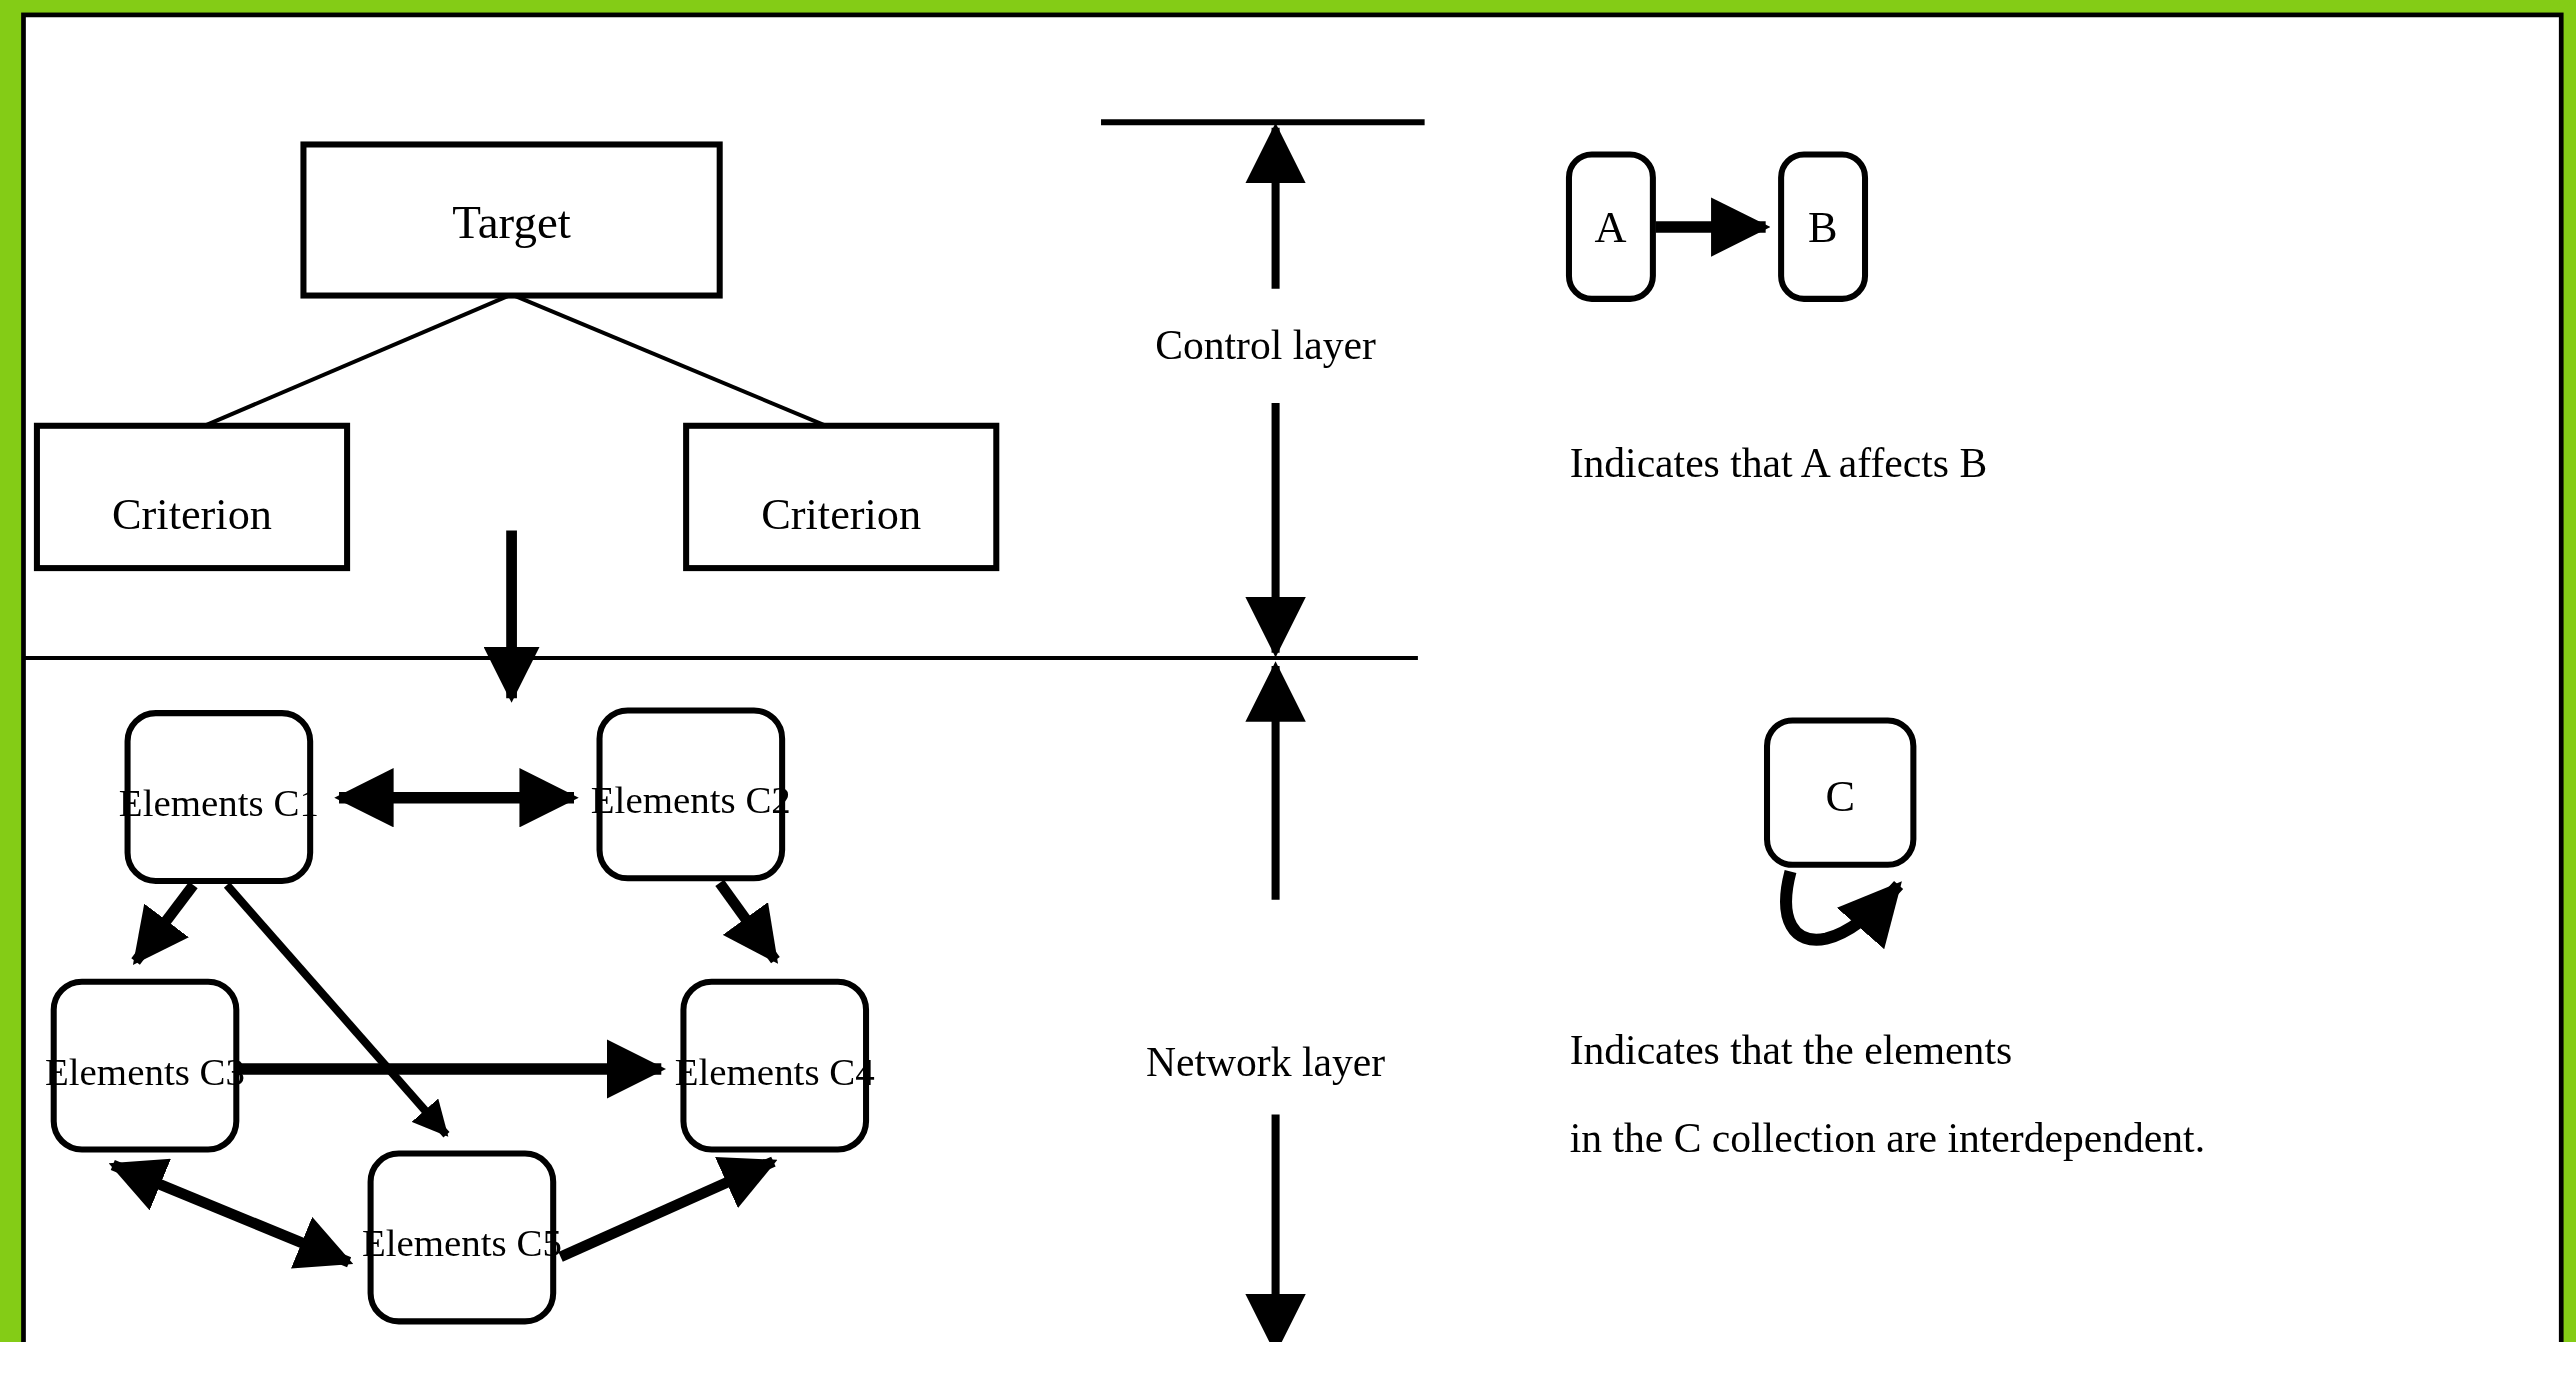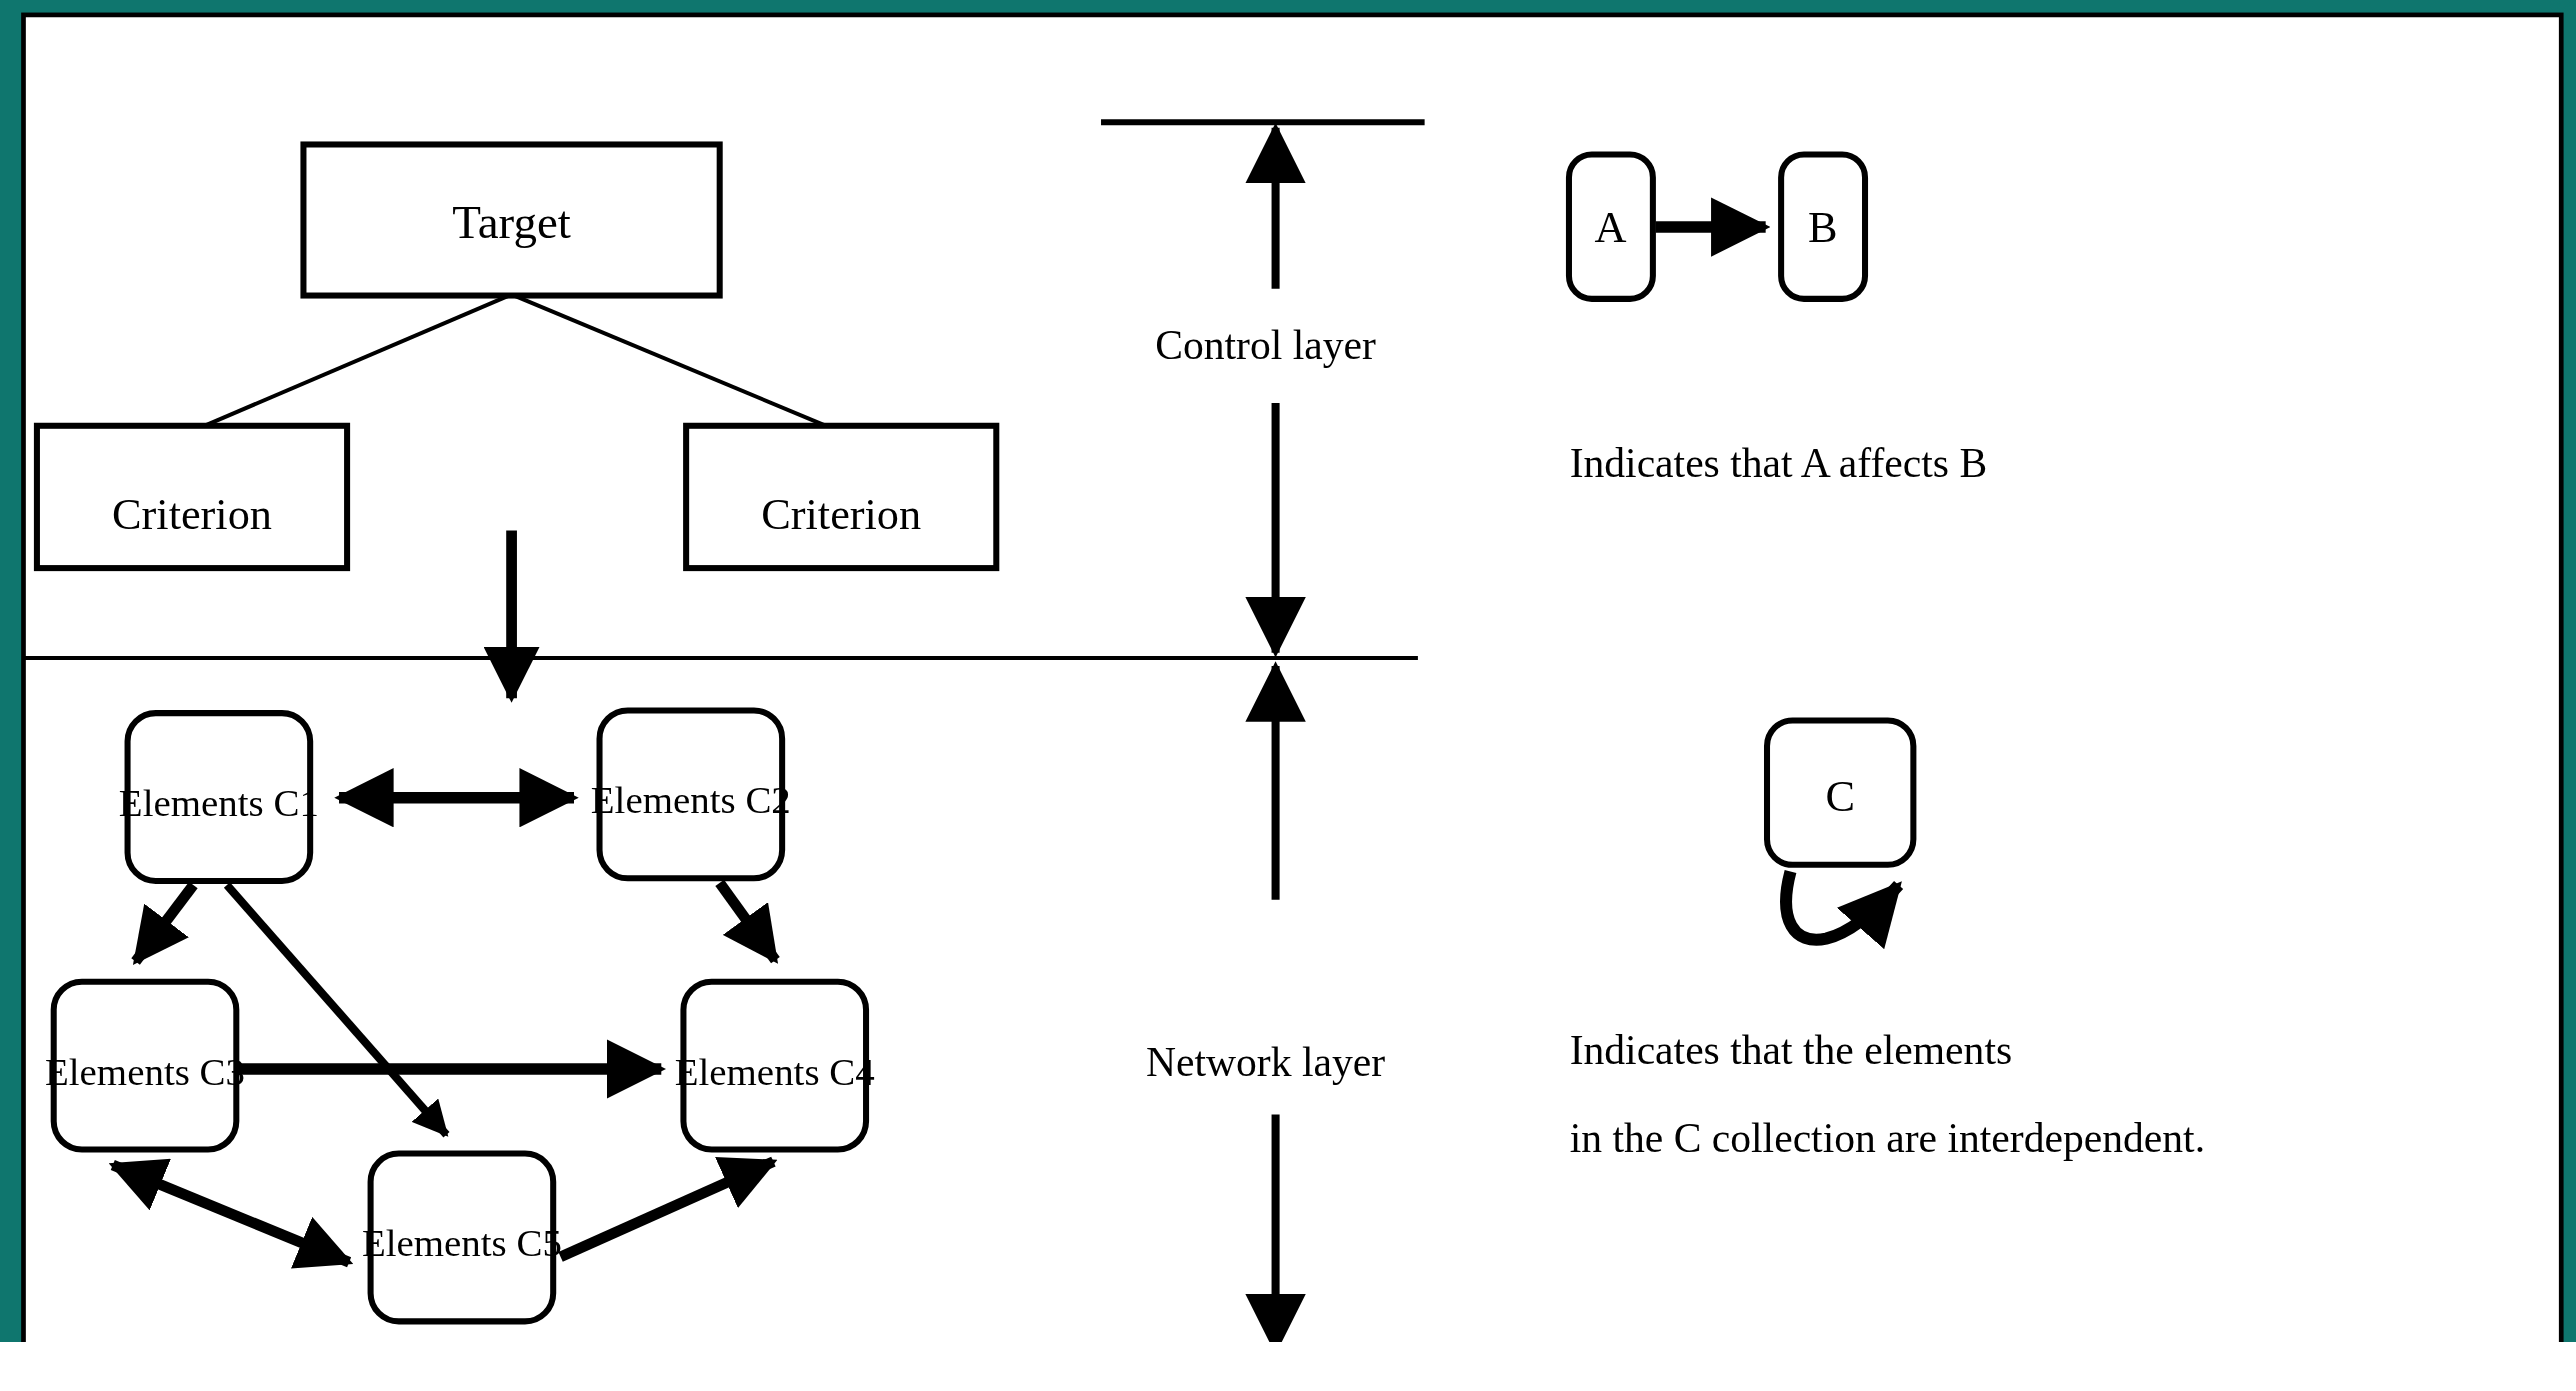--- a/index.html
+++ b/index.html
@@ -8,21 +8,21 @@
     padding: 0;
     background: #ffffff;
   }
   body {
     font-family: "Liberation Serif", "DejaVu Serif", serif;
   }
   #canvas {
     position: relative;
     width: 2576px;
     height: 1342px;
-    background: #0f766e;
+    background: #84cc16;
     overflow: hidden;
   }
   #diagram-svg {
     position: absolute;
     left: 0;
     top: 0;
     width: 2576px;
     height: 1392px;
   }
   .box-label {

